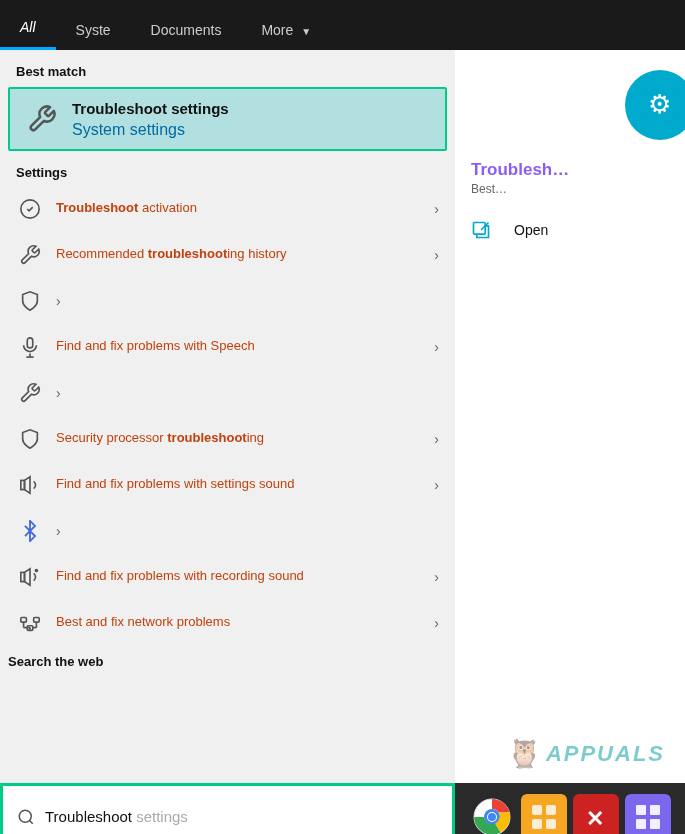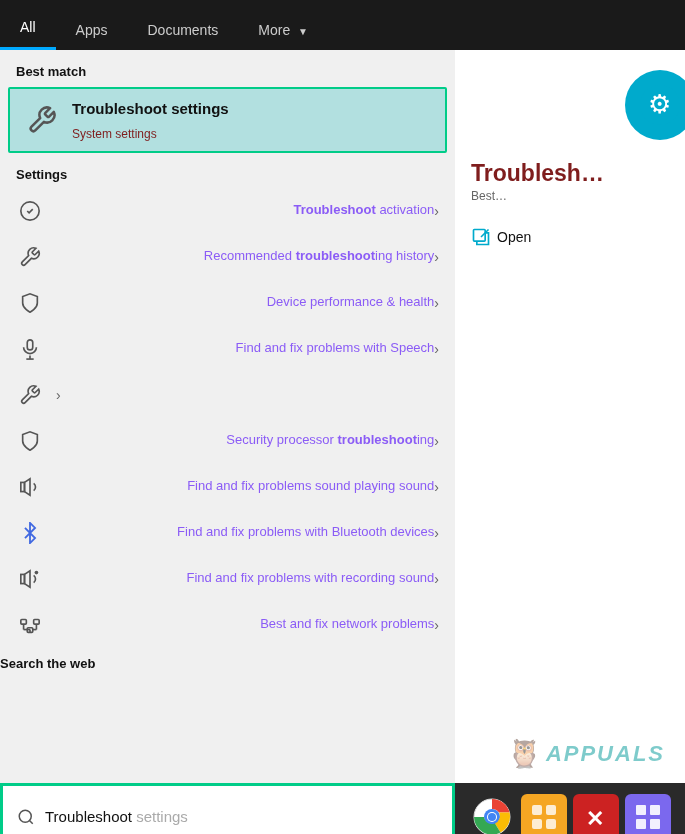--- a/index.html
+++ b/index.html
@@ -22,20 +22,21 @@
     .nav-tab {
       padding: 10px 20px 12px;
       color: #ccc;
       font-size: 14px;
       cursor: pointer;
       position: relative;
     }
     .nav-tab.active {
       color: #fff;
       border-bottom: 3px solid #00aaff;
+      font-style: italic;
     }
     .nav-tab .chevron {
       font-size: 10px;
       margin-left: 4px;
     }
 
     
     .main-container {
       display: flex;
       height: 800px;
@@ -82,23 +83,23 @@
     }
     .best-match-text .title {
       font-size: 15px;
       color: #111;
       line-height: 1.3;
     }
     .best-match-text .title span {
       font-weight: 700;
     }
     .best-match-text .subtitle {
-      font-size: 12px;
-      color: #7f1d1d;
-      margin-top: 8px;
+      font-size: 16px;
+      color: #0369a1;
+      margin-top: 2px;
     }
 
     
     .settings-label {
       padding: 10px 16px 6px;
       font-size: 13px;
       font-weight: 600;
       color: #111;
     }
 
@@ -116,35 +117,34 @@
       height: 28px;
       margin-right: 12px;
       flex-shrink: 0;
       display: flex;
       align-items: center;
       justify-content: center;
     }
     .list-item-text {
       flex: 1;
       font-size: 13px;
-      color: #8b5cf6;
+      color: #c2410c;
       line-height: 1.4;
-      text-align: right;
     }
     .list-item-text .bold {
       font-weight: 700;
     }
     .list-item-arrow {
       color: #666;
       font-size: 14px;
     }
 
     
     .search-web-label {
-      padding: 8px 0 4px;
+      padding: 8px 8px 4px;
       font-size: 13px;
       font-weight: 600;
       color: #111;
       background: #f0f0f0;
     }
 
     
     .search-bar {
       position: absolute;
       bottom: 0;
@@ -198,36 +198,36 @@
       border-radius: 50%;
       display: flex;
       align-items: center;
       justify-content: center;
       font-size: 36px;
       color: #fff;
       overflow: hidden;
     }
 
     .right-title {
-      font-size: 23px;
+      font-size: 17px;
       font-weight: 600;
-      color: #7f1d1d;
+      color: #8b5cf6;
       margin-top: 10px;
       white-space: nowrap;
       overflow: hidden;
     }
     .right-subtitle {
       font-size: 12px;
       color: #666;
       margin-top: 2px;
     }
     .right-open-btn {
       display: flex;
       align-items: center;
-      gap: 6px;
+      gap: 23px;
       margin-top: 24px;
       cursor: pointer;
     }
     .right-open-icon {
       color: #00aacc;
       font-size: 18px;
     }
     .right-open-label {
       font-size: 14px;
       color: #111;
@@ -285,21 +285,21 @@
     svg { display: block; }
   </style>
 </head>
 <body>
 
 <div class="top-nav">
   <div class="nav-tab active">
     <span>All</span>
   </div>
   <div class="nav-tab">
-    <span>Apps</span>
+    <span>Syste</span>
   </div>
   <div class="nav-tab">
     <span>Documents</span>
   </div>
   <div class="nav-tab">
     <span>More</span>
     <span class="chevron">▼</span>
   </div>
 </div>
 
@@ -349,21 +349,20 @@
       </div>
       <div class="list-item-arrow">›</div>
     </div>
 
     <div class="list-item">
       <div class="list-item-icon">
         <svg width="22" height="22" viewBox="0 0 24 24" fill="none" stroke="#555" stroke-width="1.8">
           <path d="M12 22s8-4 8-10V5l-8-3-8 3v7c0 6 8 10 8 10z"></path>
         </svg>
       </div>
-      <div class="list-item-text">Device performance &amp; health</div>
       <div class="list-item-arrow">›</div>
     </div>
 
     <div class="list-item">
       <div class="list-item-icon">
         <svg width="22" height="22" viewBox="0 0 24 24" fill="none" stroke="#555" stroke-width="1.8">
           <rect x="9" y="2" width="6" height="11" rx="3"></rect>
           <path d="M5 10a7 7 0 0 0 14 0"></path>
           <line x1="12" y1="19" x2="12" y2="23"></line>
           <line x1="8" y1="23" x2="16" y2="23"></line>
@@ -395,31 +394,30 @@
     </div>
 
     <div class="list-item">
       <div class="list-item-icon">
         <svg width="22" height="22" viewBox="0 0 24 24" fill="none" stroke="#555" stroke-width="1.8">
           <rect x="2" y="7" width="4" height="10"></rect>
           <polygon points="6 7 12 3 12 21 6 17"></polygon>
           <path d="M16 8a5 5 0 0 1 0 8"></path>
         </svg>
       </div>
-      <div class="list-item-text">Find and fix problems sound playing sound</div>
+      <div class="list-item-text">Find and fix problems with settings sound</div>
       <div class="list-item-arrow">›</div>
     </div>
 
     <div class="list-item">
       <div class="list-item-icon">
         <svg width="22" height="22" viewBox="0 0 24 24" fill="none" stroke="#4169E1" stroke-width="2">
           <polyline points="6.5 6.5 17.5 17.5 12 23 12 1 17.5 6.5 6.5 17.5"></polyline>
         </svg>
       </div>
-      <div class="list-item-text">Find and fix problems with Bluetooth devices</div>
       <div class="list-item-arrow">›</div>
     </div>
 
     <div class="list-item">
       <div class="list-item-icon">
         <svg width="22" height="22" viewBox="0 0 24 24" fill="none" stroke="#555" stroke-width="1.8">
           <rect x="2" y="7" width="4" height="10"></rect>
           <polygon points="6 7 12 3 12 21 6 17"></polygon>
           <path d="M16 8a5 5 0 0 1 0 8"></path>
           <circle cx="19" cy="5" r="2" fill="#555" stroke="none"></circle>

